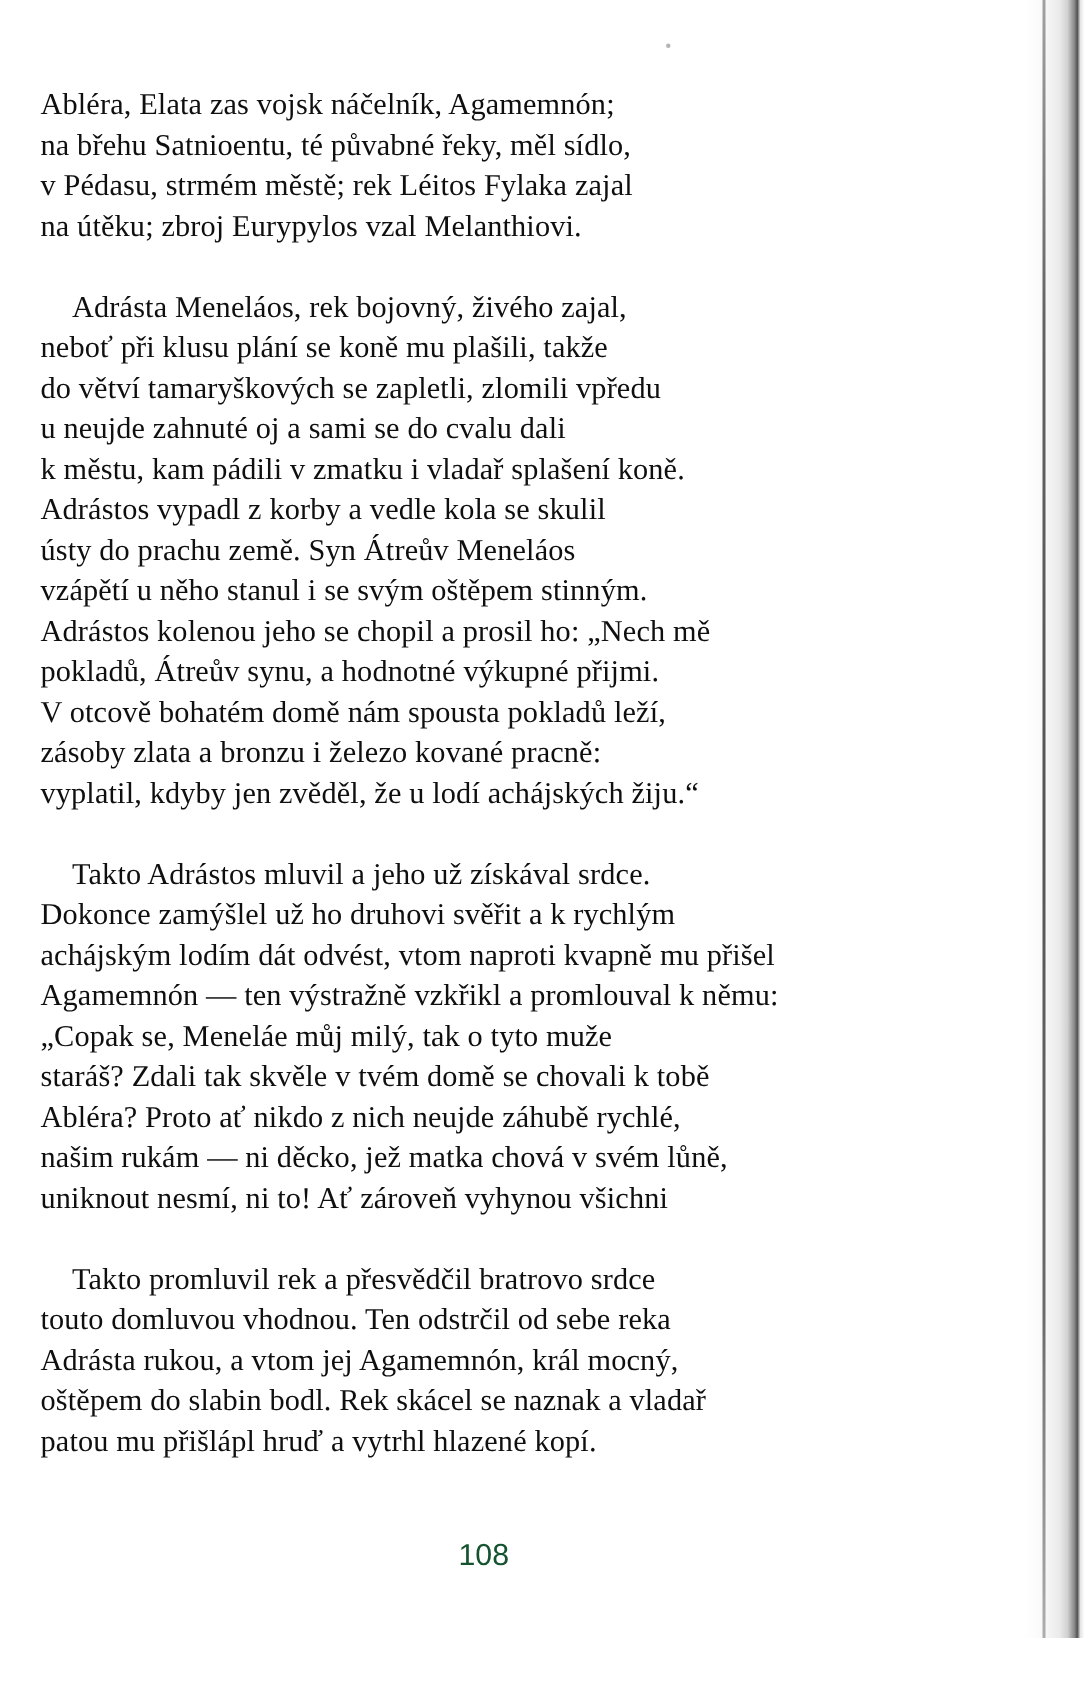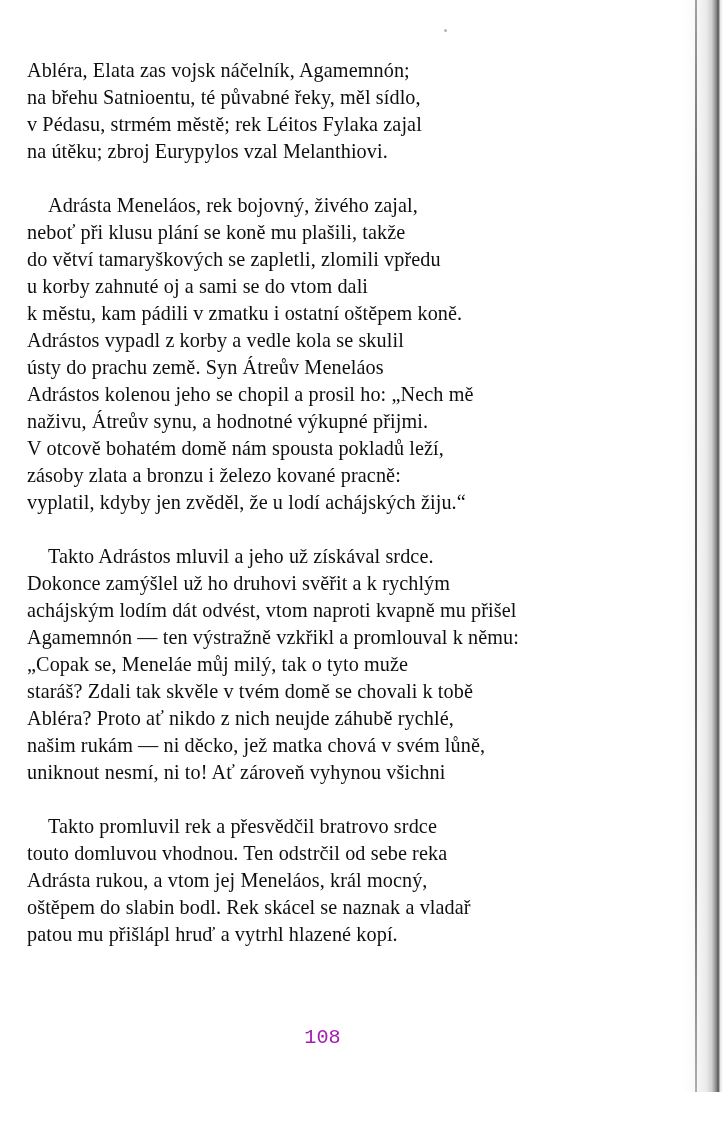--- a/index.html
+++ b/index.html
@@ -89,22 +89,22 @@
   }
 
   .folio {
     position: absolute;
     left: 0;
     top: 1024px;
     width: 645px;
     text-align: center;
     font-size: 20.2px;
     line-height: 27px;
-    color: #a21caf;
-    font-family: Liberation Mono, monospace;
+    color: #14532d;
+    font-family: Liberation Sans, sans-serif;
   }
 </style>
 </head>
 <body>
 
 <div class="page">
 
   <div class="speck"></div>
 
   <div class="textblock">
@@ -113,47 +113,48 @@
       <div class="line">Abléra, Elata zas vojsk náčelník, Agamemnón;</div>
       <div class="line">na břehu Satnioentu, té půvabné řeky, měl sídlo,</div>
       <div class="line">v Pédasu, strmém městě; rek Léitos Fylaka zajal</div>
       <div class="line">na útěku; zbroj Eurypylos vzal Melanthiovi.</div>
     </div>
 
     <div class="stanza">
       <div class="line indent">Adrásta Meneláos, rek bojovný, živého zajal,</div>
       <div class="line">neboť při klusu plání se koně mu plašili, takže</div>
       <div class="line">do větví tamaryškových se zapletli, zlomili vpředu</div>
-      <div class="line">u korby zahnuté oj a sami se do vtom dali</div>
-      <div class="line">k městu, kam pádili v zmatku i ostatní oštěpem koně.</div>
+      <div class="line">u neujde zahnuté oj a sami se do cvalu dali</div>
+      <div class="line">k městu, kam pádili v zmatku i vladař splašení koně.</div>
       <div class="line">Adrástos vypadl z korby a vedle kola se skulil</div>
       <div class="line">ústy do prachu země. Syn Átreův Meneláos</div>
+      <div class="line">vzápětí u něho stanul i se svým oštěpem stinným.</div>
       <div class="line">Adrástos kolenou jeho se chopil a prosil ho: „Nech mě</div>
-      <div class="line">naživu, Átreův synu, a hodnotné výkupné přijmi.</div>
+      <div class="line">pokladů, Átreův synu, a hodnotné výkupné přijmi.</div>
       <div class="line">V otcově bohatém domě nám spousta pokladů leží,</div>
       <div class="line">zásoby zlata a bronzu i železo kované pracně:</div>
       <div class="line">vyplatil, kdyby jen zvěděl, že u lodí achájských žiju.“</div>
     </div>
 
     <div class="stanza">
       <div class="line indent">Takto Adrástos mluvil a jeho už získával srdce.</div>
       <div class="line">Dokonce zamýšlel už ho druhovi svěřit a k rychlým</div>
       <div class="line">achájským lodím dát odvést, vtom naproti kvapně mu přišel</div>
       <div class="line">Agamemnón — ten výstražně vzkřikl a promlouval k němu:</div>
       <div class="line">„Copak se, Meneláe můj milý, tak o tyto muže</div>
       <div class="line">staráš? Zdali tak skvěle v tvém domě se chovali k tobě</div>
       <div class="line">Abléra? Proto ať nikdo z nich neujde záhubě rychlé,</div>
       <div class="line">našim rukám — ni děcko, jež matka chová v svém lůně,</div>
       <div class="line">uniknout nesmí, ni to! Ať zároveň vyhynou všichni</div>
     </div>
 
     <div class="stanza">
       <div class="line indent">Takto promluvil rek a přesvědčil bratrovo srdce</div>
       <div class="line">touto domluvou vhodnou. Ten odstrčil od sebe reka</div>
-      <div class="line">Adrásta rukou, a vtom jej Meneláos, král mocný,</div>
+      <div class="line">Adrásta rukou, a vtom jej Agamemnón, král mocný,</div>
       <div class="line">oštěpem do slabin bodl. Rek skácel se naznak a vladař</div>
       <div class="line">patou mu přišlápl hruď a vytrhl hlazené kopí.</div>
     </div>
   </div>
 
   <div class="folio">108</div>
 
   <div class="gutter"></div>
   <div class="gutter-line"></div>
 

